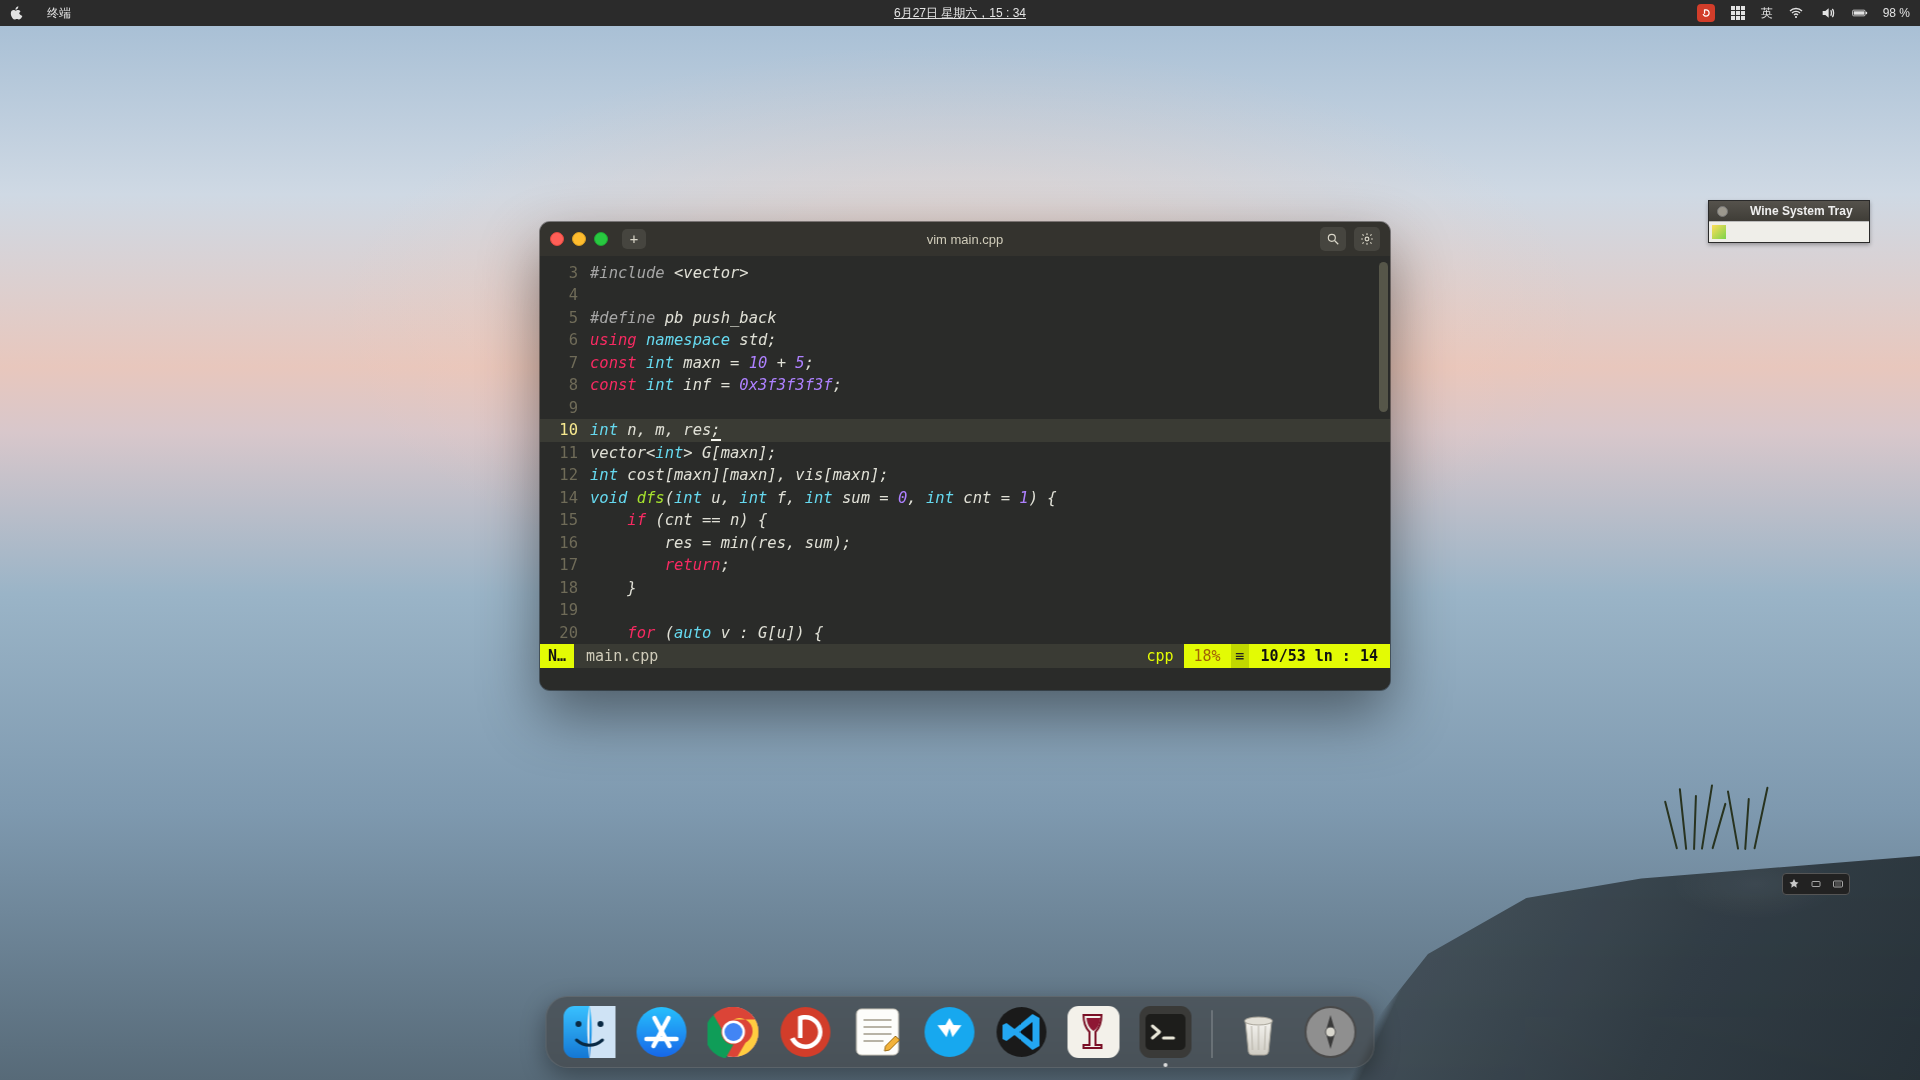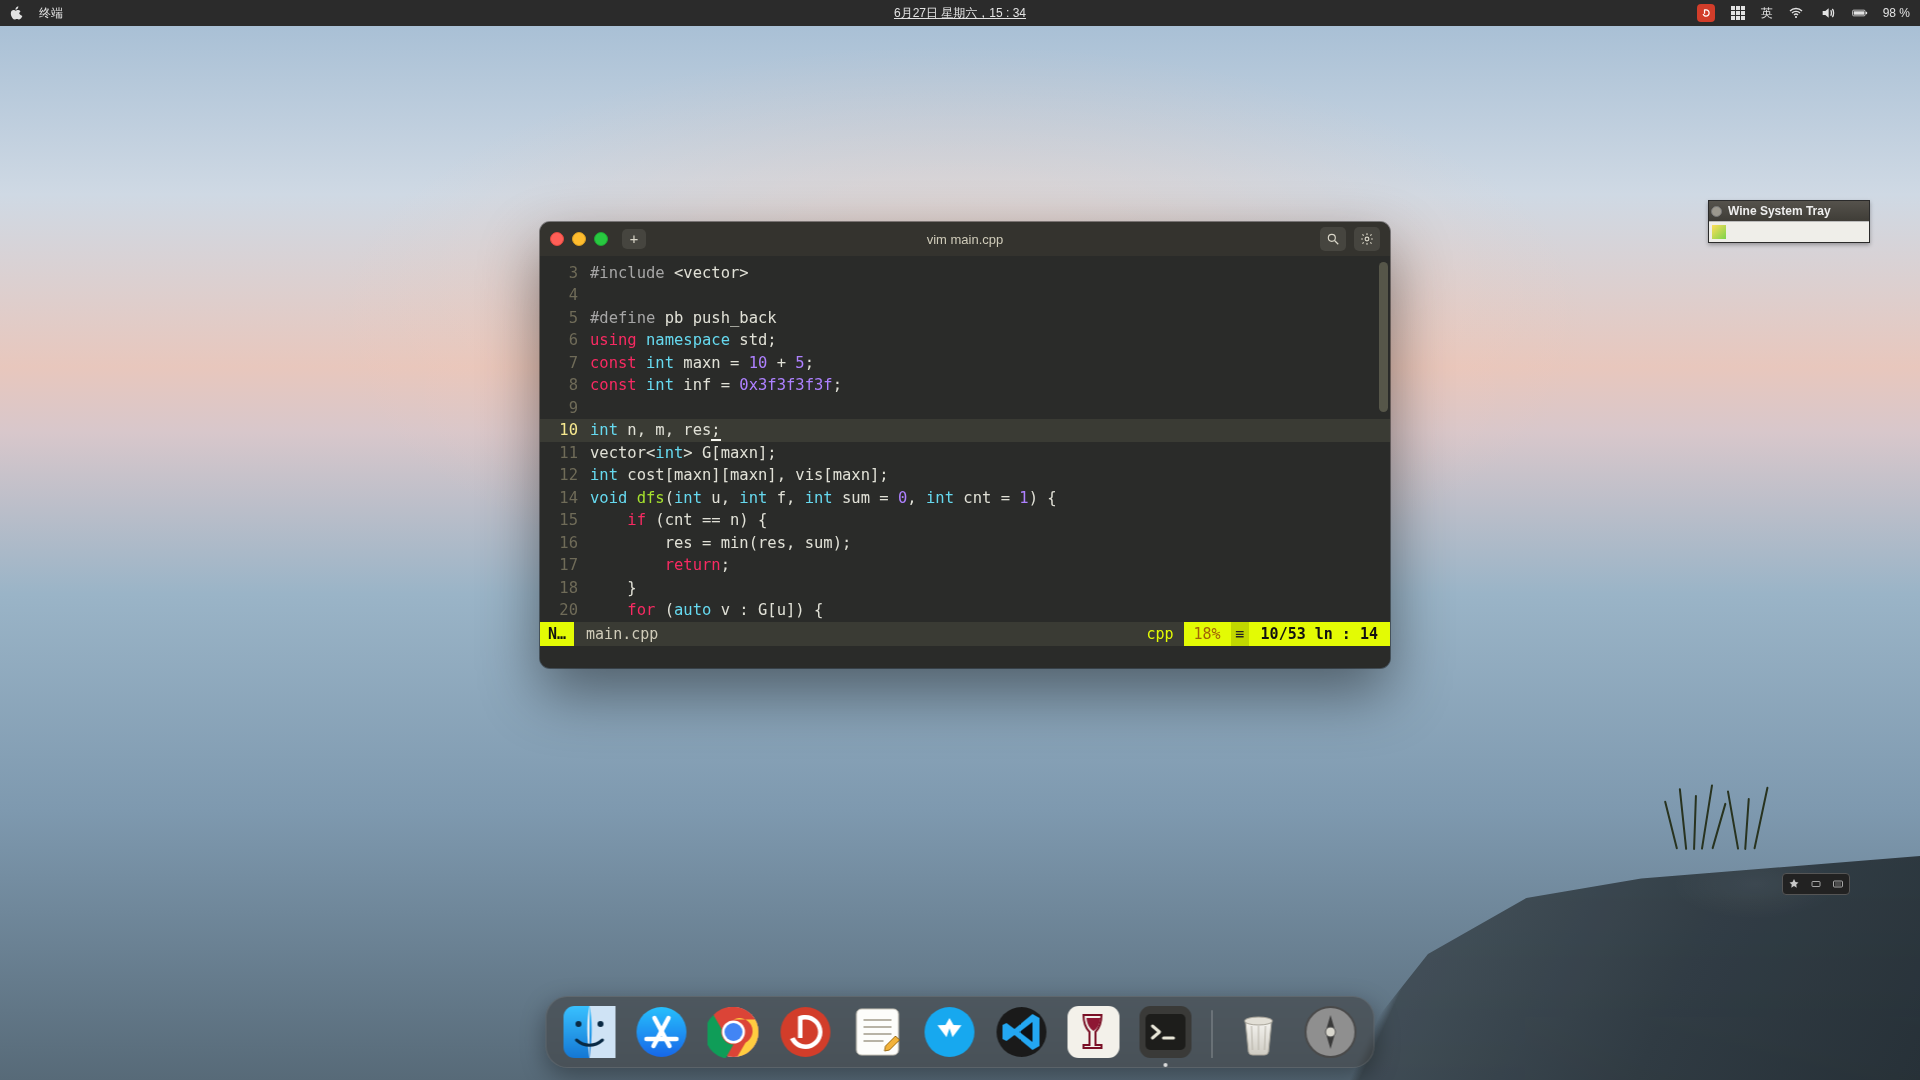--- a/index.html
+++ b/index.html
@@ -33,21 +33,21 @@
   }
 
   
   .menubar {
     position:absolute; top:0; left:0; right:0; height:26px;
     background:var(--menubar-bg); color:var(--menubar-fg);
     display:flex; align-items:center; font-size:12px;
     padding:0 10px; box-sizing:border-box;
     user-select:none;
   }
-  .menubar .left { display:flex; align-items:center; gap:16px; }
+  .menubar .left { display:flex; align-items:center; gap:24px; }
   .menubar .center { position:absolute; left:50%; transform:translateX(-50%);text-decoration:underline; }
   .menubar .right { margin-left:auto; display:flex; align-items:center; gap:14px; }
   .apple {
     width:13px; height:15px; position:relative; display:inline-block;
   }
   .apple svg { width:13px; height:15px; display:block; }
   .status-ico { display:inline-flex; align-items:center; justify-content:center; width:18px; height:18px; }
   .status-ico svg { width:16px; height:16px; }
   .red-badge {
     width:18px; height:18px; border-radius:4px; background:#d23d2a;
@@ -99,21 +99,21 @@
     background:var(--term-bg);
     color:var(--fg);
     font-size:15.5px; line-height:1.45;
     padding:6px 0 0 0;
     position:relative;
   }
   .line { display:flex; white-space:pre; }
   .line.current { background:#3a3b34; }
   .line.current .ln { color:#f7e98f; }
   .ln { width:38px; text-align:right; padding-right:12px; color:var(--gutter); flex:none; }
-  .code { flex:1; }
+  .code { flex:1;font-style:italic; }
   .kw{color:var(--kw);} .ty{color:var(--type);}
   .nu{color:var(--num);} .pp{color:var(--pre);} .fn{color:#a6e22e;}
   .cursor { border-bottom:2px solid #f8f8f2; }
 
   .editor .vscroll {
     position:absolute; right:2px; top:6px; width:9px; height:150px;
     background:#565649; border-radius:5px;
   }
 
   .statusline {
@@ -131,21 +131,21 @@
 
   
   .wine {
     position:absolute; right:50px; top:200px;
     width:160px;
     border:1px solid #2a2a2a; background:#efeee9;
     font-size:12px; box-shadow:0 2px 4px rgba(0,0,0,.3);
   }
   .wine .hdr {
     background:linear-gradient(#55524c,#3f3d37); color:#eee;
-    display:flex; align-items:center; gap:6px; padding:3px 2px;
+    display:flex; align-items:center; gap:22px; padding:3px 8px;
     font-weight:bold;
   }
   .wine .hdr .dot{width:9px;height:9px;border-radius:50%;background:#9c988e;border:1px solid #777;}
   .wine .body{ height:20px; border-top:1px solid #bbb; display:flex; align-items:center; padding:0 3px;}
   .wine .body .ico{width:14px;height:14px;background:linear-gradient(135deg,#ffde59,#7bd34b);}
 
   
   .minipill{
     position:absolute; right:70px; bottom:185px;
     width:66px; height:20px; border-radius:4px;
@@ -304,20 +304,21 @@
       <div class="line"><span class="ln">8</span><span class="code"><span class="kw">const</span><span> </span><span class="ty">int</span><span> inf = </span><span class="nu">0x3f3f3f3f</span><span>;</span></span></div>
       <div class="line"><span class="ln">9</span><span class="code"></span></div>
       <div class="line current"><span class="ln">10</span><span class="code"><span class="ty">int</span><span> n, m, res</span><span class="cursor">;</span></span></div>
       <div class="line"><span class="ln">11</span><span class="code"><span>vector&lt;</span><span class="ty">int</span><span>&gt; G[maxn];</span></span></div>
       <div class="line"><span class="ln">12</span><span class="code"><span class="ty">int</span><span> cost[maxn][maxn], vis[maxn];</span></span></div>
       <div class="line"><span class="ln">14</span><span class="code"><span class="ty">void</span><span> </span><span class="fn">dfs</span><span>(</span><span class="ty">int</span><span> u, </span><span class="ty">int</span><span> f, </span><span class="ty">int</span><span> sum = </span><span class="nu">0</span><span>, </span><span class="ty">int</span><span> cnt = </span><span class="nu">1</span><span>) {</span></span></div>
       <div class="line"><span class="ln">15</span><span class="code"><span>    </span><span class="kw">if</span><span> (cnt == n) {</span></span></div>
       <div class="line"><span class="ln">16</span><span class="code"><span>        res = min(res, sum);</span></span></div>
       <div class="line"><span class="ln">17</span><span class="code"><span>        </span><span class="kw">return</span><span>;</span></span></div>
       <div class="line"><span class="ln">18</span><span class="code"><span>    }</span></span></div>
+      <div class="line"><span class="ln">19</span><span class="code"></span></div>
       <div class="line"><span class="ln">20</span><span class="code"><span>    </span><span class="kw">for</span><span> (</span><span class="ty">auto</span><span> v : G[u]) {</span></span></div>
     </div>
 
   <div class="statusline">
     <div class="mode">N…</div>
     <div class="fname">main.cpp</div>
     <div class="spacer"></div>
     <div class="ft">cpp</div>
     <div class="pct">18%</div>
     <div class="linesym">≡</div>

